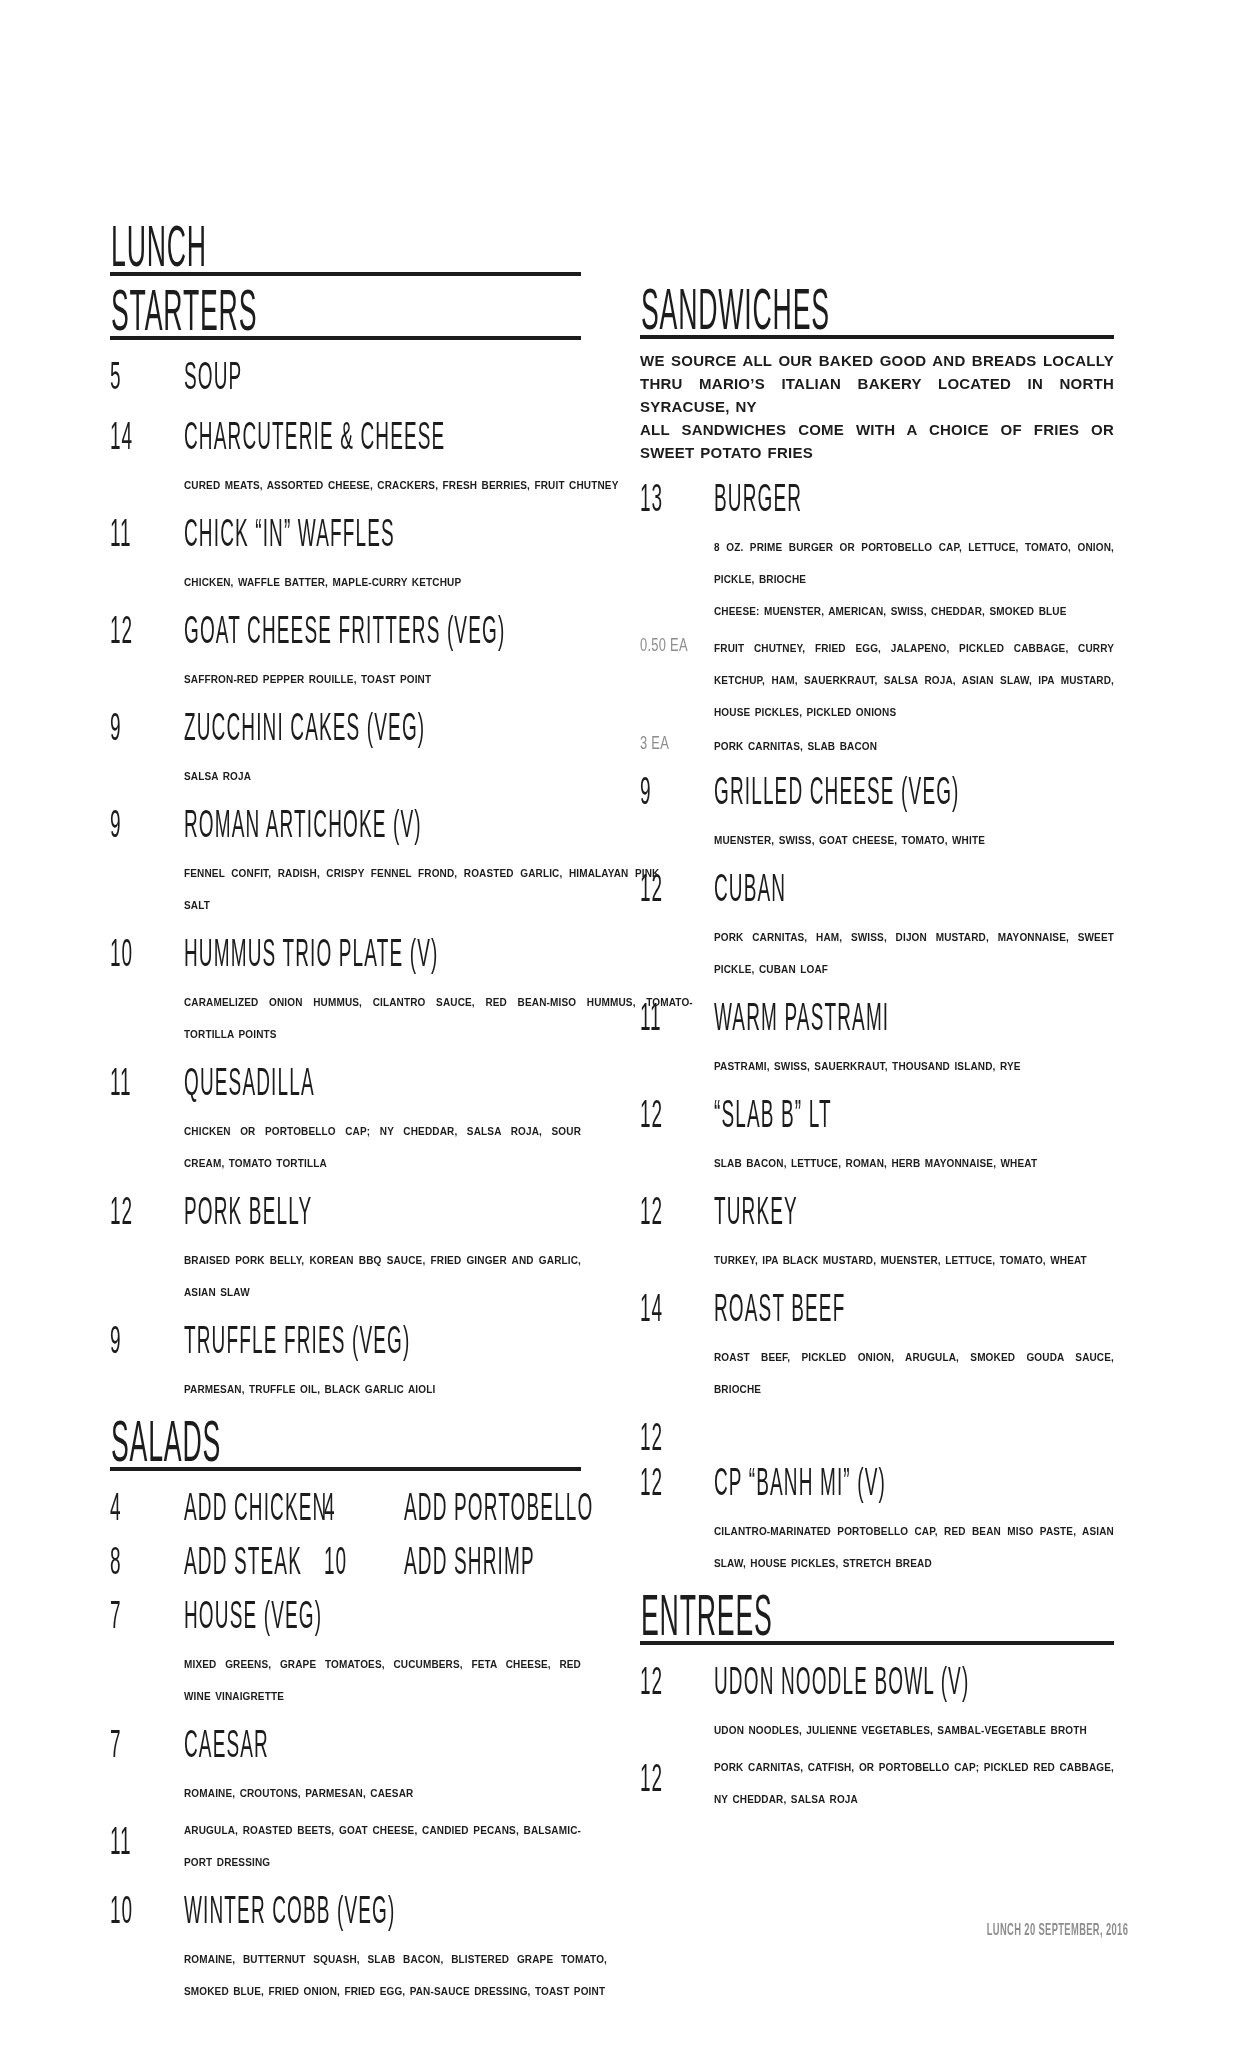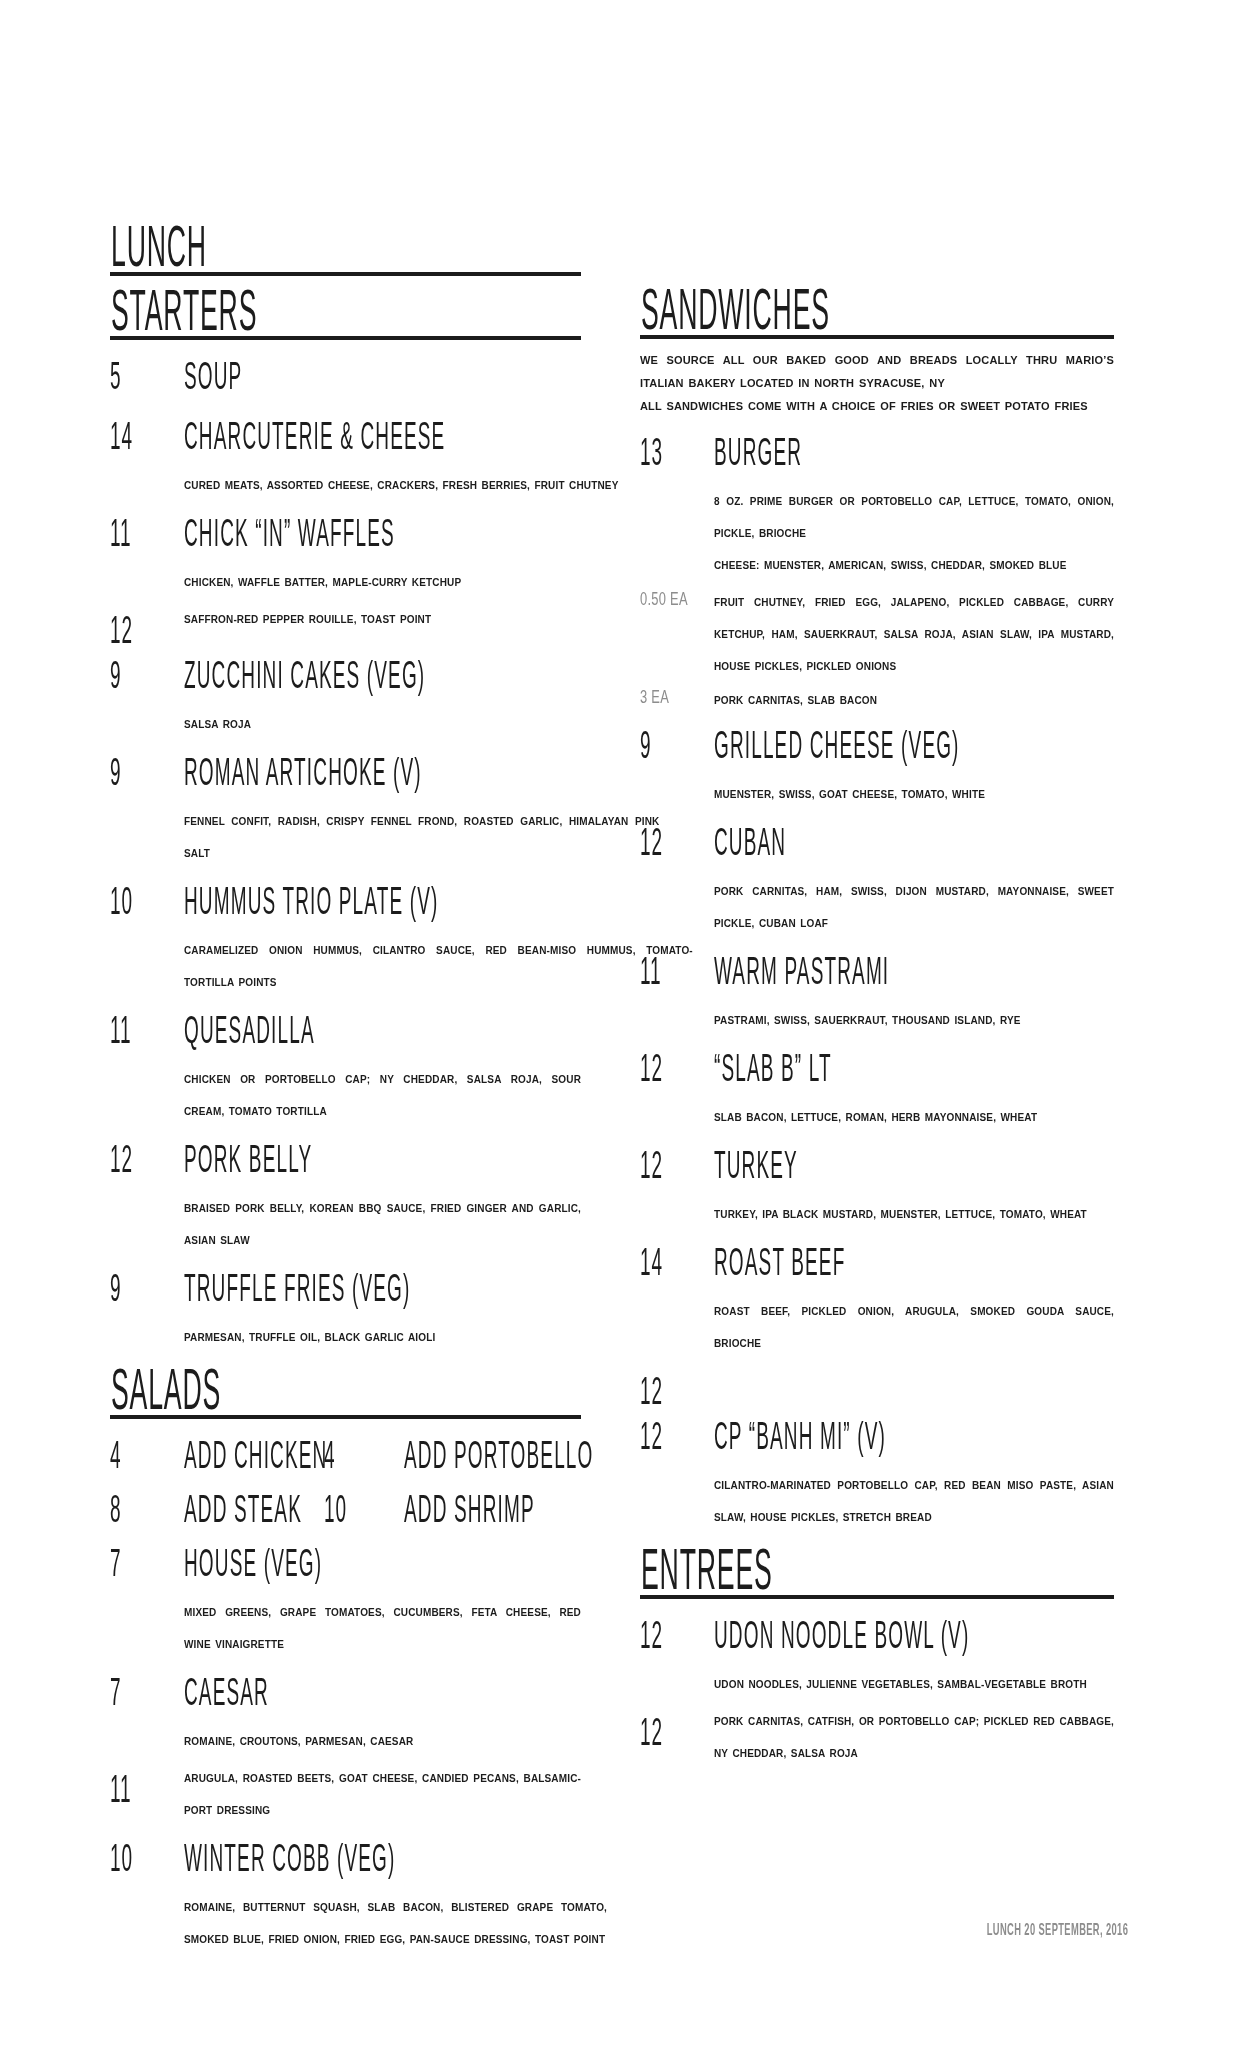--- a/index.html
+++ b/index.html
@@ -33,21 +33,21 @@
     font-size:58px;
     line-height:48px;
     font-weight:400;
     letter-spacing:0.03em;
     transform:scaleX(0.46);
     transform-origin:0 100%;
     white-space:nowrap;
   }
 
   .intro{
-    font-size:11px;
+    font-size:15px;
     font-weight:bold;
     line-height:23px;
     letter-spacing:0.015em;
     word-spacing:1.5px;
     text-align:justify;
     white-space:pre-line;
     margin:2px 0 8px 0;
   }
 
   .item{
@@ -157,20 +157,21 @@
         <div class="item">
           <div class="price-cell"><span class="price-text">11</span></div>
           <div class="item-body">
             <div class="name-row"><span class="name-text">CHICK “IN” WAFFLES</span></div>
             <div class="desc">CHICKEN, WAFFLE BATTER, MAPLE-CURRY KETCHUP</div>
           </div>
         </div>
         <div class="item">
           <div class="price-cell"><span class="price-text">12</span></div>
           <div class="item-body">
+            <div class="name-row"><span class="name-text">GOAT CHEESE FRITTERS (VEG)</span></div>
             <div class="desc">SAFFRON-RED PEPPER ROUILLE, TOAST POINT</div>
           </div>
         </div>
         <div class="item">
           <div class="price-cell"><span class="price-text">9</span></div>
           <div class="item-body">
             <div class="name-row"><span class="name-text">ZUCCHINI CAKES (VEG)</span></div>
             <div class="desc">SALSA ROJA</div>
           </div>
         </div>

